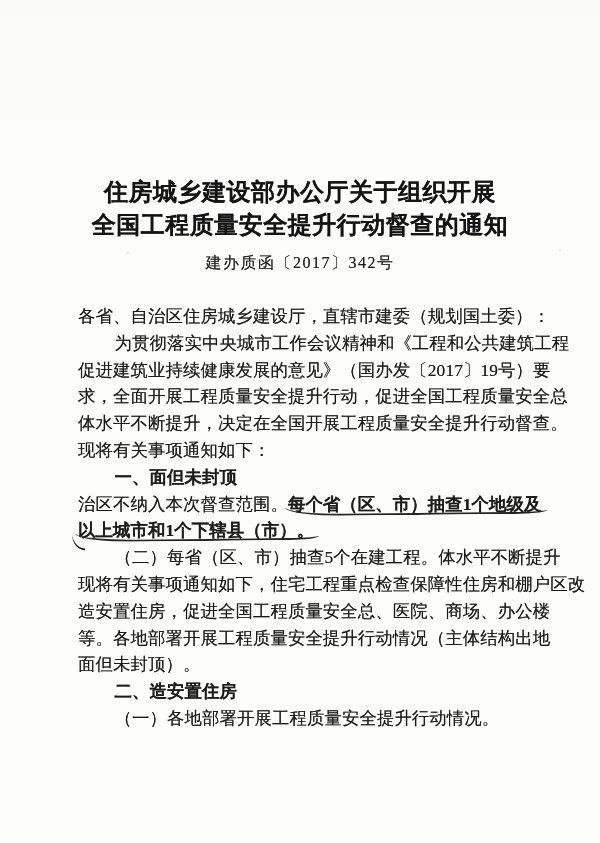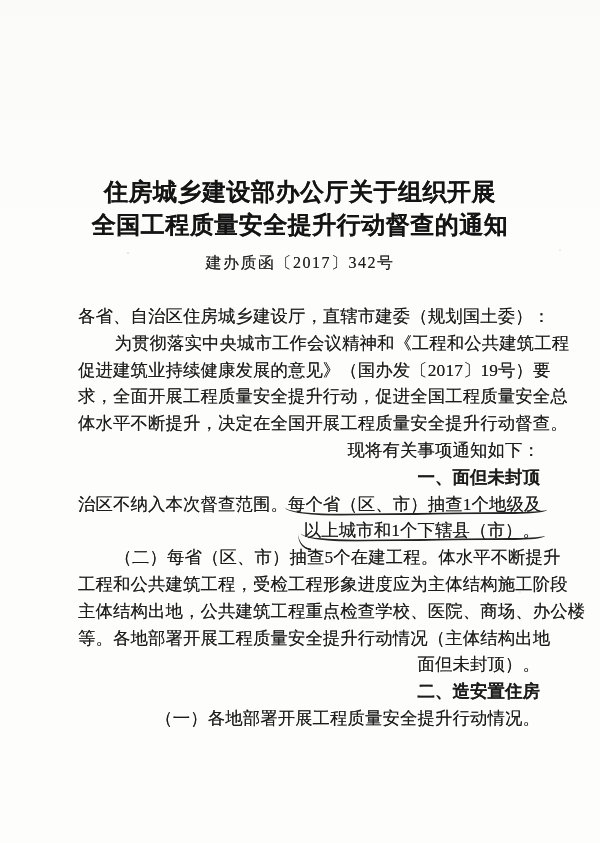--- a/index.html
+++ b/index.html
@@ -43,33 +43,32 @@
     color: #1e1e1e;
     text-shadow: 0 0 0.5px rgba(20,20,20,0.6);
   }
   .body-text {
     position: absolute;
     left: 78px; top: 303px;
     width: 462px;
     font-size: 17.4px;
     color: #1c1c1c;
     text-shadow: 0 0 0.5px rgba(20,20,20,0.65);
-    text-align: right;
   }
   .line {
     position: relative;
     line-height: 26.8px;
     height: 26.8px;
     white-space: nowrap;
     letter-spacing: 0.1px;
   }
   .line.bold { font-weight: bold; }
   .line.indent { text-indent: 2.1em; }
   
-  .hand-underline { position: relative; }
+  .hand-underline { position: relative; font-weight: bold; }
   .hand-underline::after {
     content: "";
     position: absolute;
     left: -3px; right: -5px; bottom: -1px;
     height: 9px;
     border-bottom: 2px solid #242424;
     border-radius: 0 0 30px 60px / 0 0 4px 9px;
     transform: rotate(-0.6deg);
     pointer-events: none;
   }
@@ -98,20 +97,20 @@
       <div class="line"><span>各省、自治区住房城乡建设厅，直辖市建委（规划国土委）：</span></div>
       <div class="line indent"><span>为贯彻落实中央城市工作会议精神和《工程和公共建筑工程</span></div>
       <div class="line"><span>促进建筑业持续健康发展的意见》（国办发〔2017〕19号）要</span></div>
       <div class="line"><span>求，全面开展工程质量安全提升行动，促进全国工程质量安全总</span></div>
       <div class="line"><span>体水平不断提升，决定在全国开展工程质量安全提升行动督查。</span></div>
       <div class="line"><span>现将有关事项通知如下：</span></div>
       <div class="line bold indent"><span>一、面但未封顶</span></div>
       <div class="line"><span>治区不纳入本次督查范围。</span><span class="hand-underline">每个省（区、市）抽查1个地级及</span></div>
       <div class="line"><span class="hand-underline">以上城市和1个下辖县（市）。</span></div>
       <div class="line indent"><span>（二）每省（区、市）抽查5个在建工程。体水平不断提升</span></div>
-      <div class="line"><span>工程和公共建筑工程，受检工程形象进度应为主体结构施工阶段</span></div>
-      <div class="line"><span>主体结构出地，公共建筑工程重点检查学校、医院、商场、办公楼</span></div>
+      <div class="line"><span>现将有关事项通知如下，住宅工程重点检查保障性住房和棚户区改</span></div>
+      <div class="line"><span>造安置住房，促进全国工程质量安全总、医院、商场、办公楼</span></div>
       <div class="line"><span>等。各地部署开展工程质量安全提升行动情况（主体结构出地</span></div>
       <div class="line"><span>面但未封顶）。</span></div>
       <div class="line bold indent"><span>二、造安置住房</span></div>
       <div class="line indent"><span>（一）各地部署开展工程质量安全提升行动情况。</span></div>
     </div>
 </div>
 
 </body></html>

